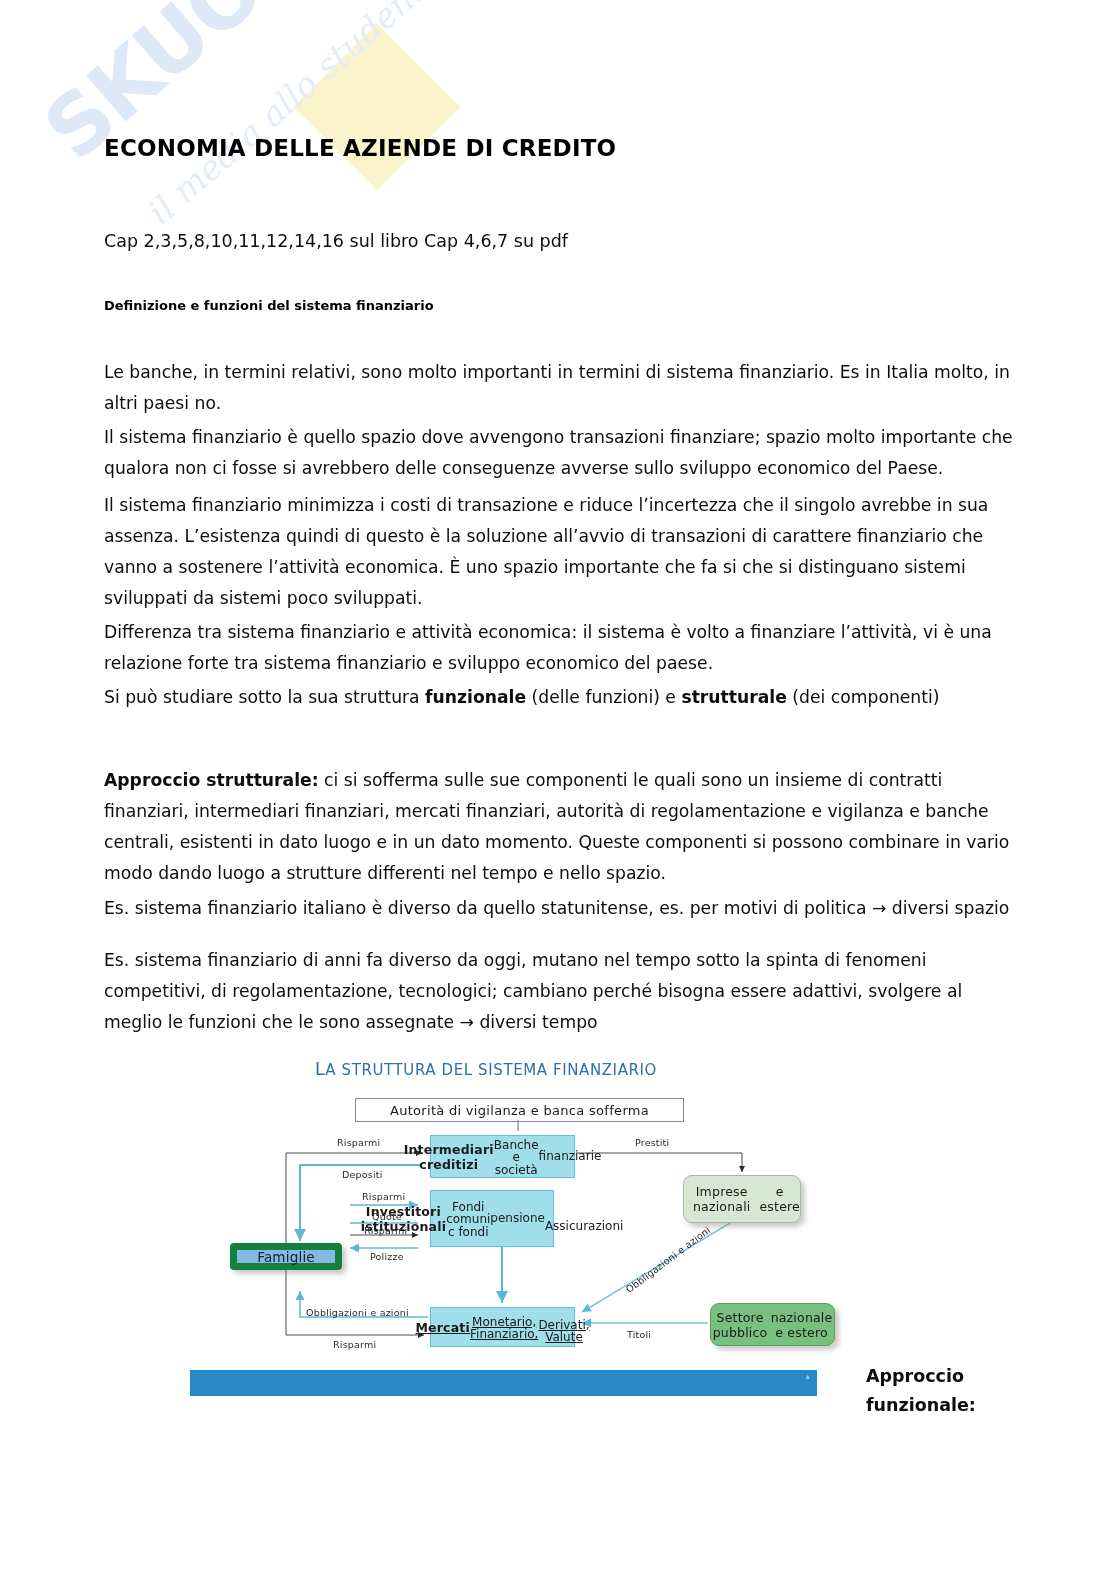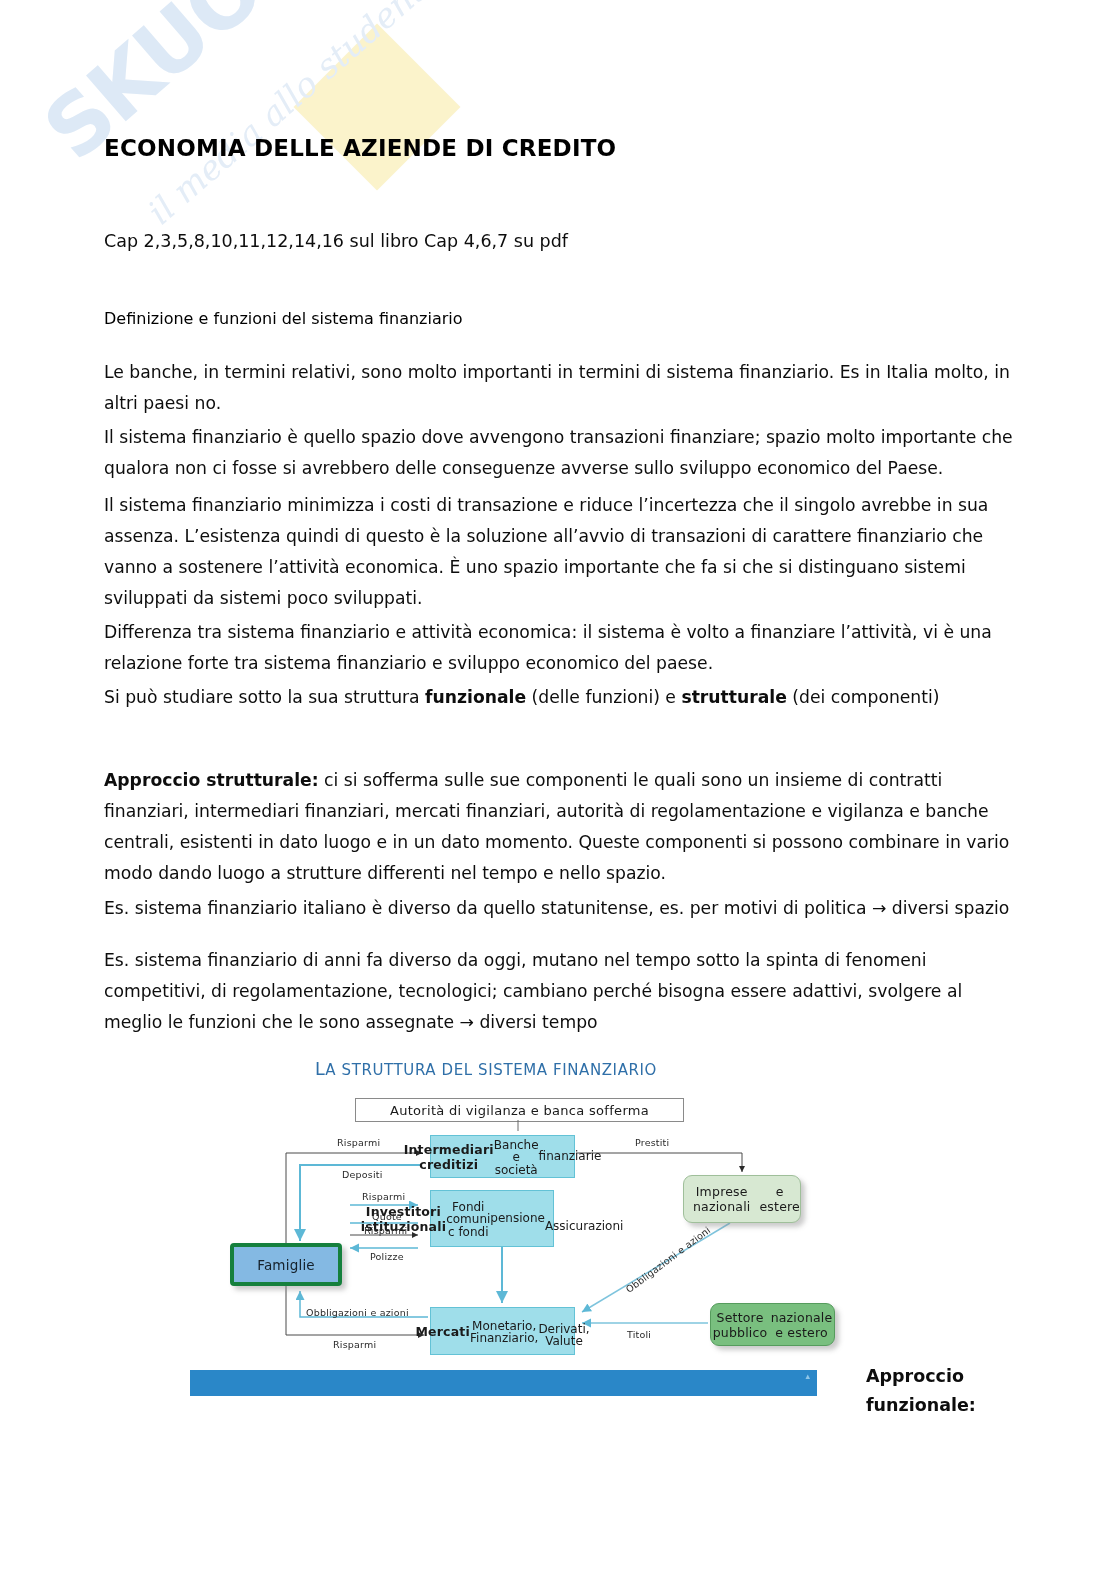--- a/index.html
+++ b/index.html
@@ -83,24 +83,24 @@
     position: absolute;
     left: 104px;
     top: 231px;
     font-family: "DejaVu Sans", sans-serif;
     font-size: 17.5px;
     color: #0d0d0d;
   }
   .section-head {
     position: absolute;
     left: 104px;
-    top: 309px;
-    font-family: "DejaVu Sans", sans-serif;
-    font-weight: normal;
-    font-size: 16px;
+    top: 298px;
+    font-family: "DejaVu Sans", sans-serif;
+    font-weight: bold;
+    font-size: 13px;
     color: #000;
   }
   .para {
     position: absolute;
     left: 104px;
     width: 910px;
     font-family: "DejaVu Sans", sans-serif;
     font-size: 17.2px;
     line-height: 31px;
     color: #0d0d0d;
@@ -168,26 +168,26 @@
     line-height: 12.5px;
     margin-top: 2px;
   }
 
   .box-cyan {
     background: #9fdeea;
     border: 1px solid #63c2d6;
   }
   .box-interm { left: 240px; top: 90px; width: 145px; height: 43px; }
   .box-invest { left: 240px; top: 145px; width: 124px; height: 57px; justify-content: center; }
-  .box-merc   { left: 240px; top: 262px; width: 145px; height: 48px; }
+  .box-merc   { left: 240px; top: 262px; width: 145px; height: 40px; text-decoration: underline; }
 
   .box-fam {
-    left: 40px; top: 198px; width: 112px; height: 43px;
+    left: 40px; top: 198px; width: 112px; height: 27px;
     background: #84b9e3;
-    border: 4px solid #15803d;
+    border: 7px solid #15803d;
     border-radius: 4px;
     box-shadow: 4px 4px 5px rgba(140,140,140,.45);
   }
   .box-fam .bt { font-weight: normal; font-size: 13.5px; color: #15212b; }
 
   .box-impr {
     left: 493px; top: 130px; width: 118px; height: 48px;
     background: #d7e8d2;
     border: 1px solid #9fbf9a;
     border-radius: 9px;

